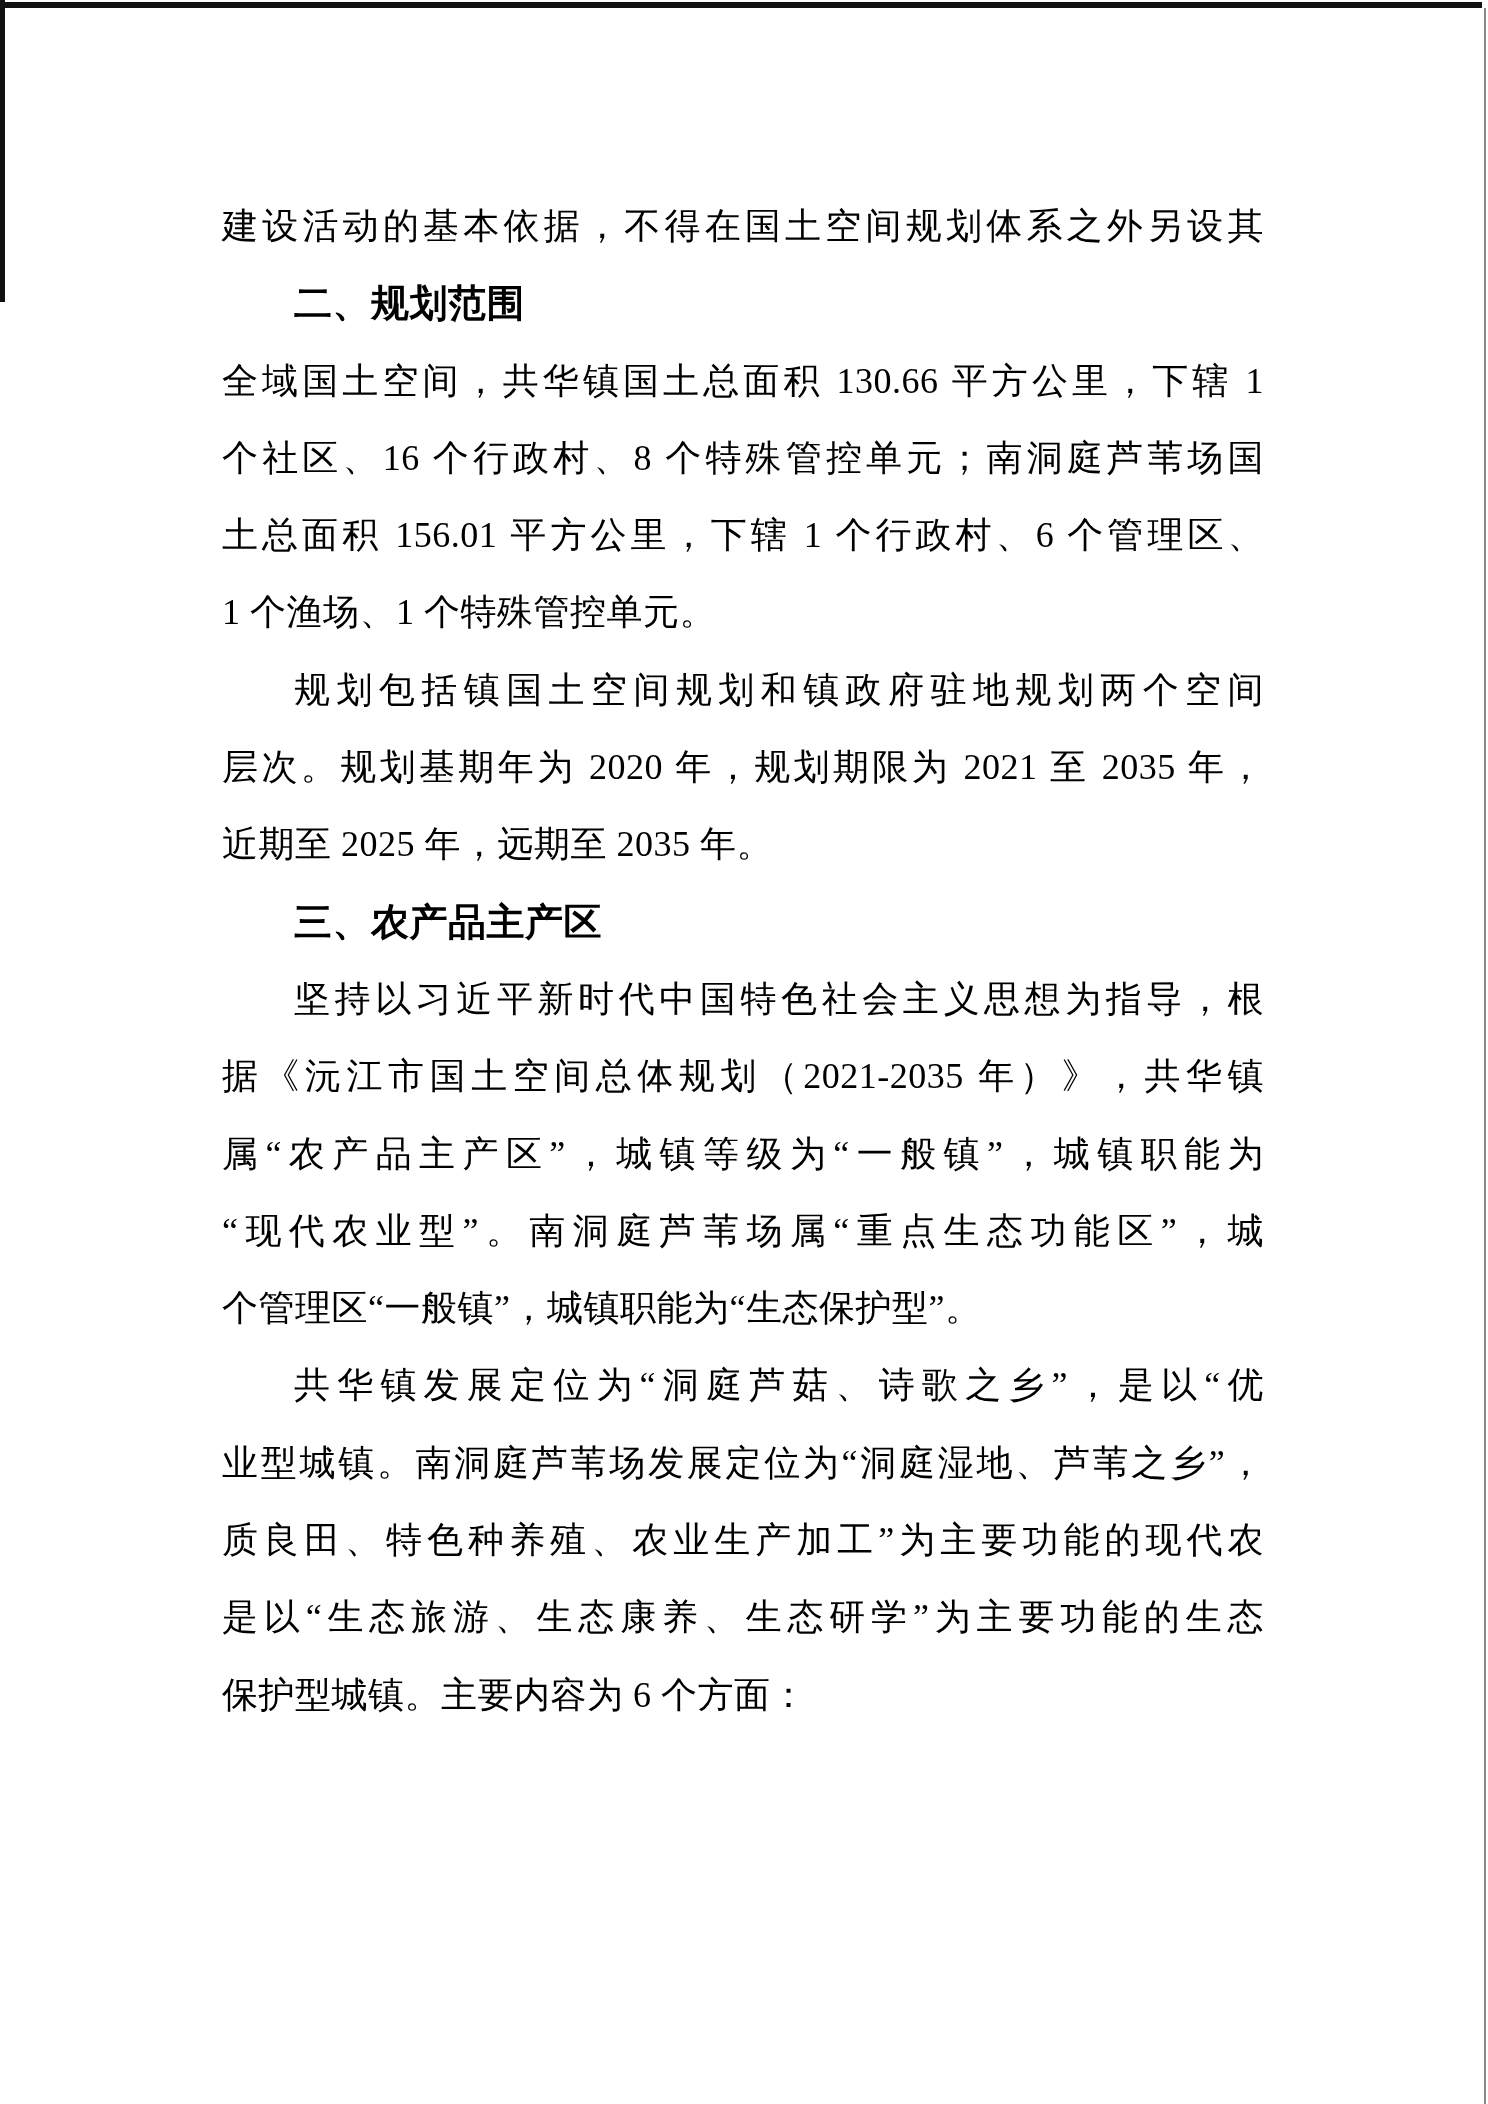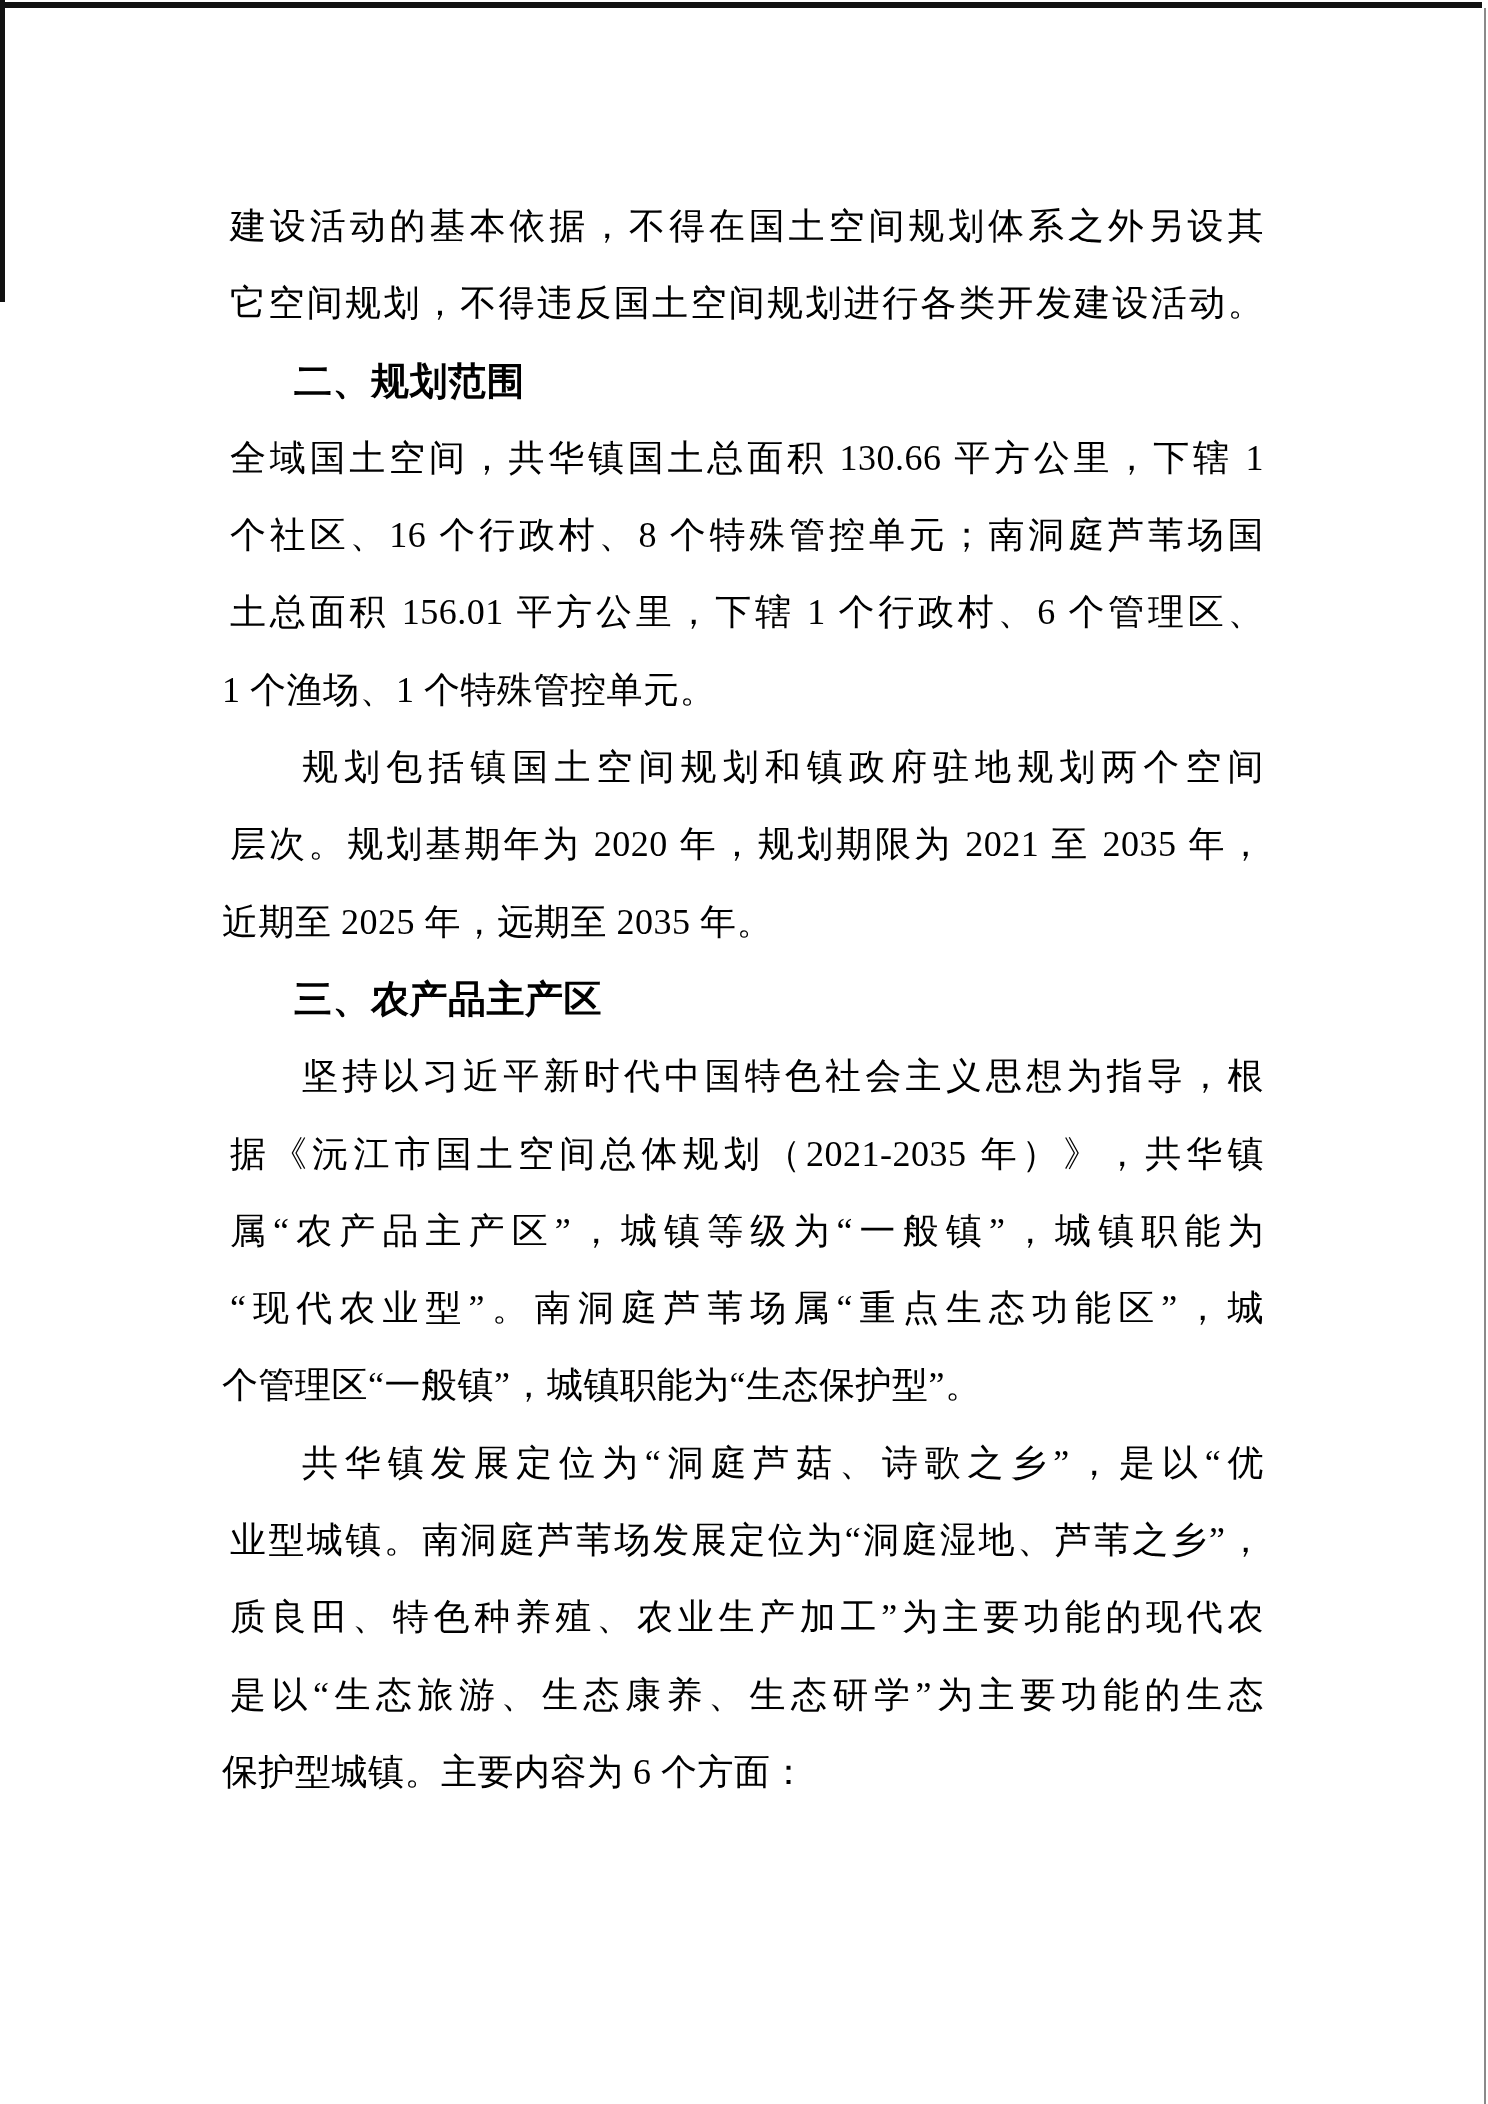--- a/index.html
+++ b/index.html
@@ -44,42 +44,41 @@
   }
   .line {
     height: 77.3px;
     line-height: 77.3px;
     font-size: 36px;
     text-align: justify;
     text-align-last: left;
     white-space: nowrap;
     letter-spacing: 0.5px;
   }
-  .j { text-align-last: justify; margin-left: 8px; }
+  .j { text-align-last: justify; }
   .ind { text-indent: 72px; }
   .head {
     font-family: "Liberation Sans", sans-serif;
     font-weight: 700;
     font-size: 38px;
     text-align-last: left;
   }
 </style>
 </head>
 <body>
 
 <div class="page">
 
   <div class="scan-top"></div>
   <div class="scan-left"></div>
   <div class="scan-right"></div>
 
   <div class="text-column">
 
     <div class="line j">建设活动的基本依据，不得在国土空间规划体系之外另设其</div>
-    <div class="line j">它空间规划，不得违反国土空间规划进行各类开发建设活动。</div>
 
     <div class="line head ind">二、规划范围</div>
 
     <div class="line j">全域国土空间，共华镇国土总面积 130.66 平方公里，下辖 1</div>
     <div class="line j">个社区、16 个行政村、8 个特殊管控单元；南洞庭芦苇场国</div>
     <div class="line j">土总面积 156.01 平方公里，下辖 1 个行政村、6 个管理区、</div>
     <div class="line">1 个渔场、1 个特殊管控单元。</div>
 
     <div class="line j ind">规划包括镇国土空间规划和镇政府驻地规划两个空间</div>
     <div class="line j">层次。规划基期年为 2020 年，规划期限为 2021 至 2035 年，</div>

